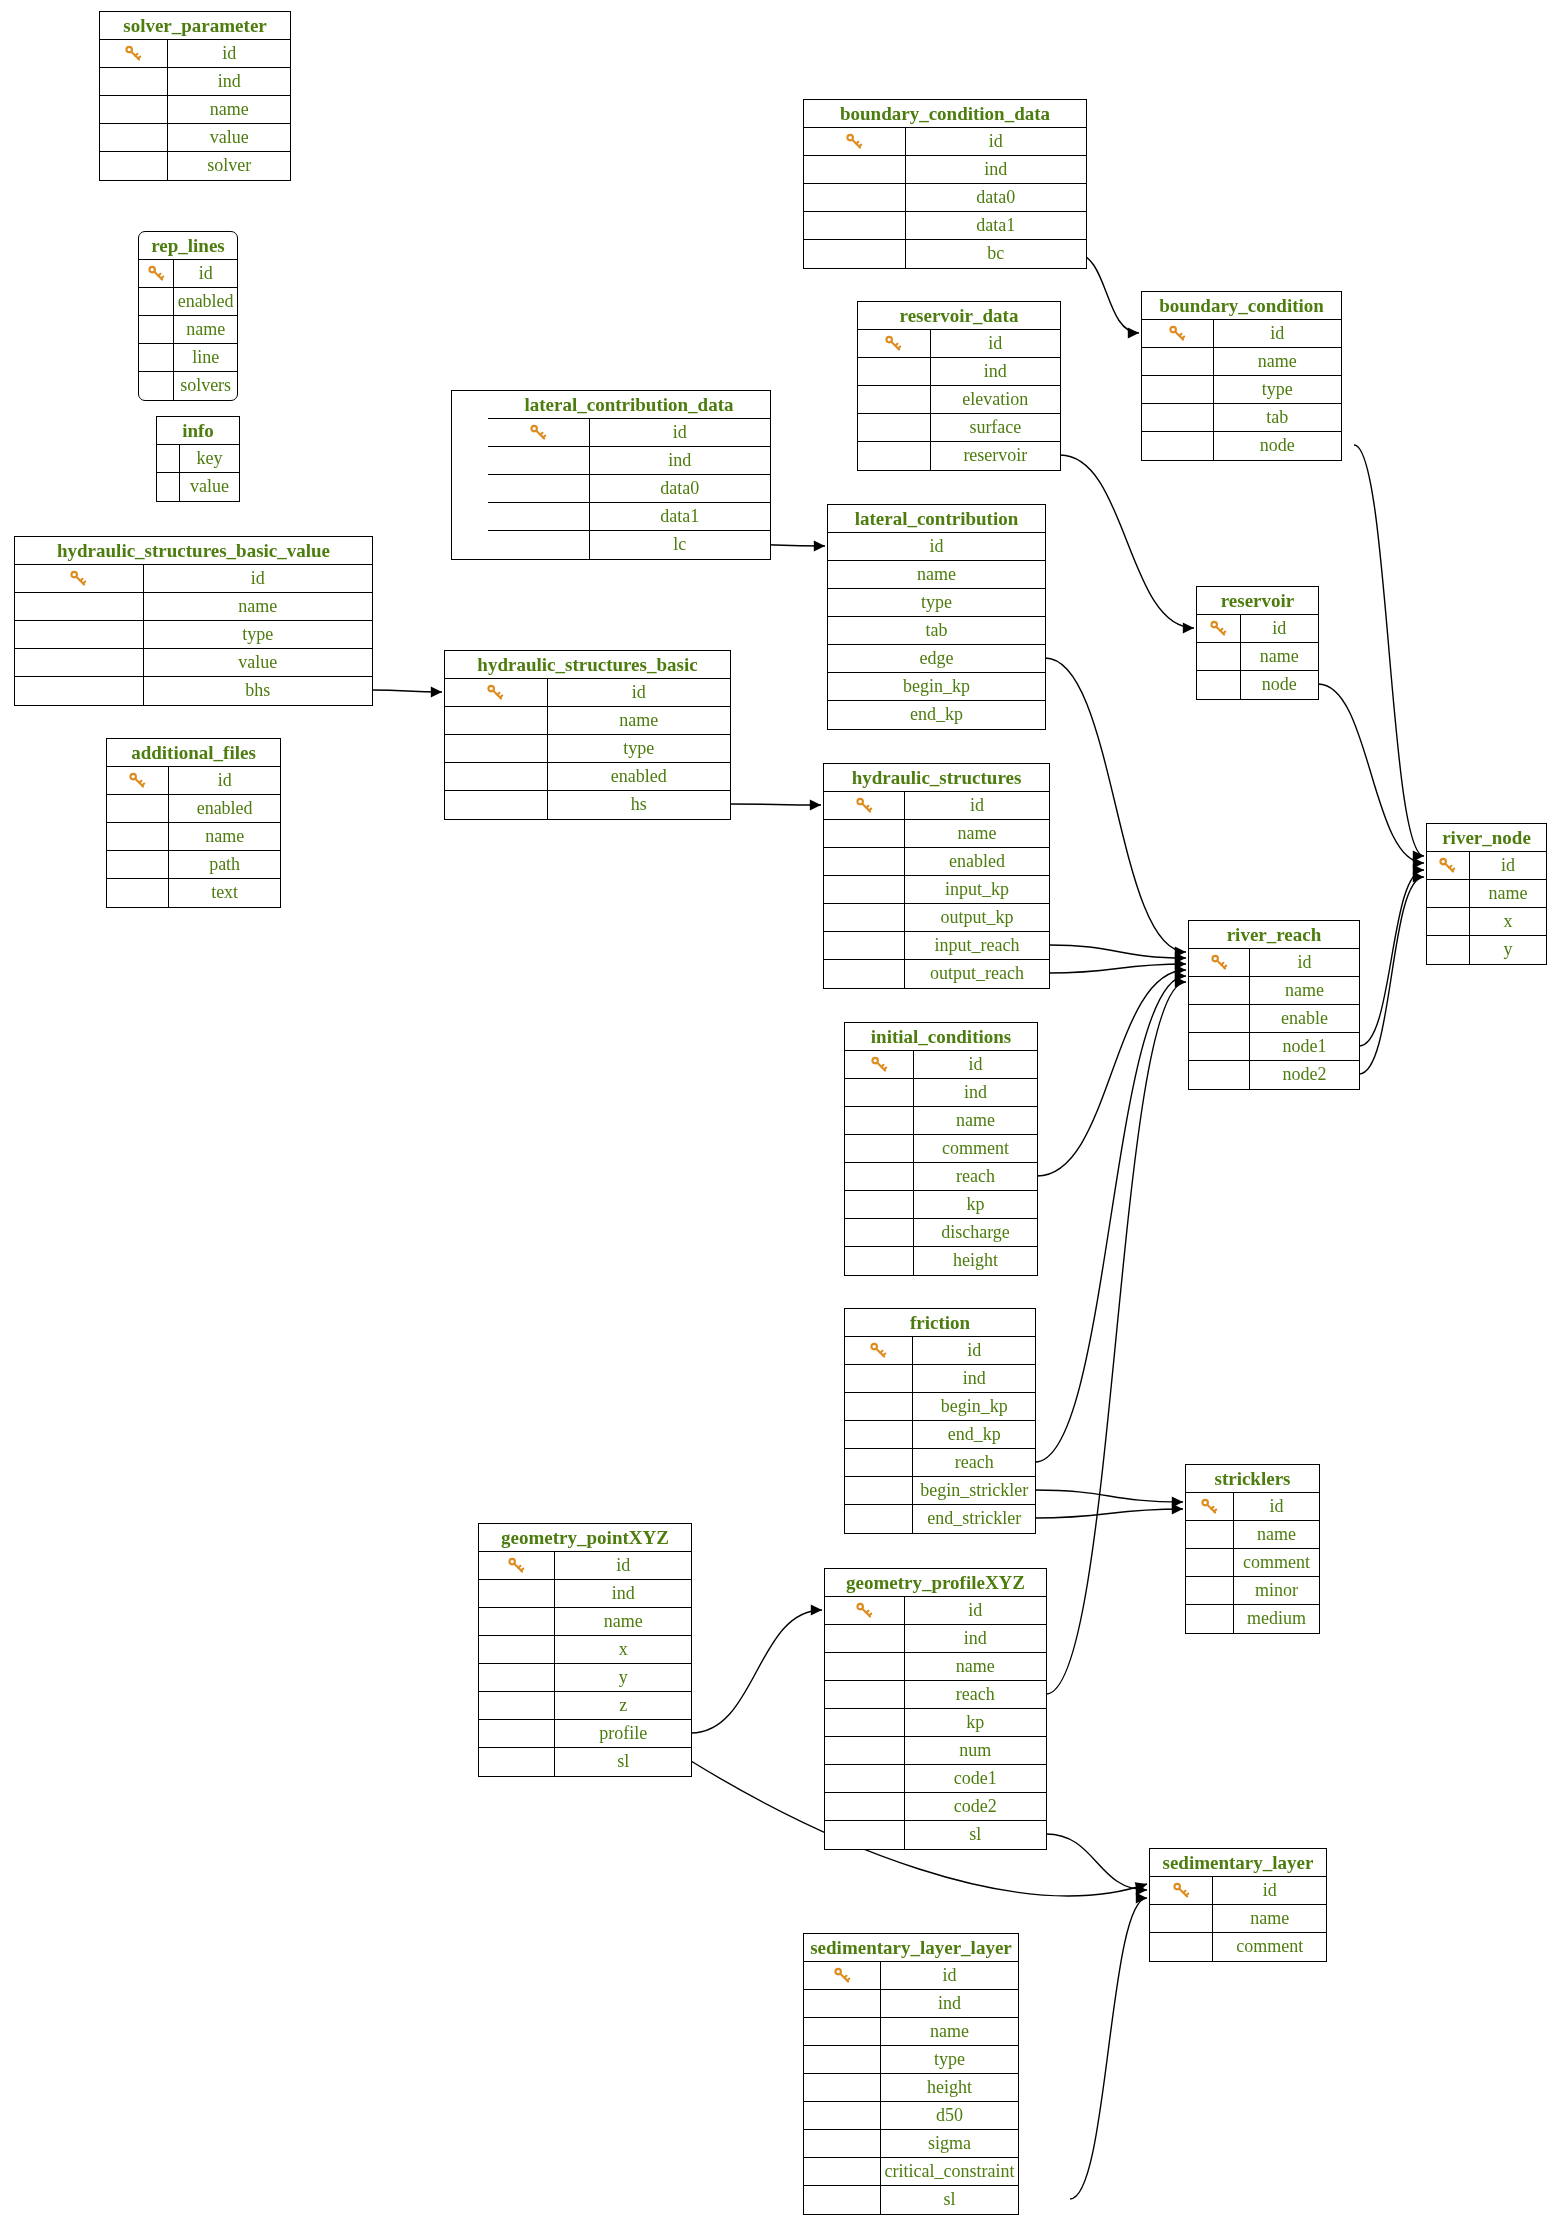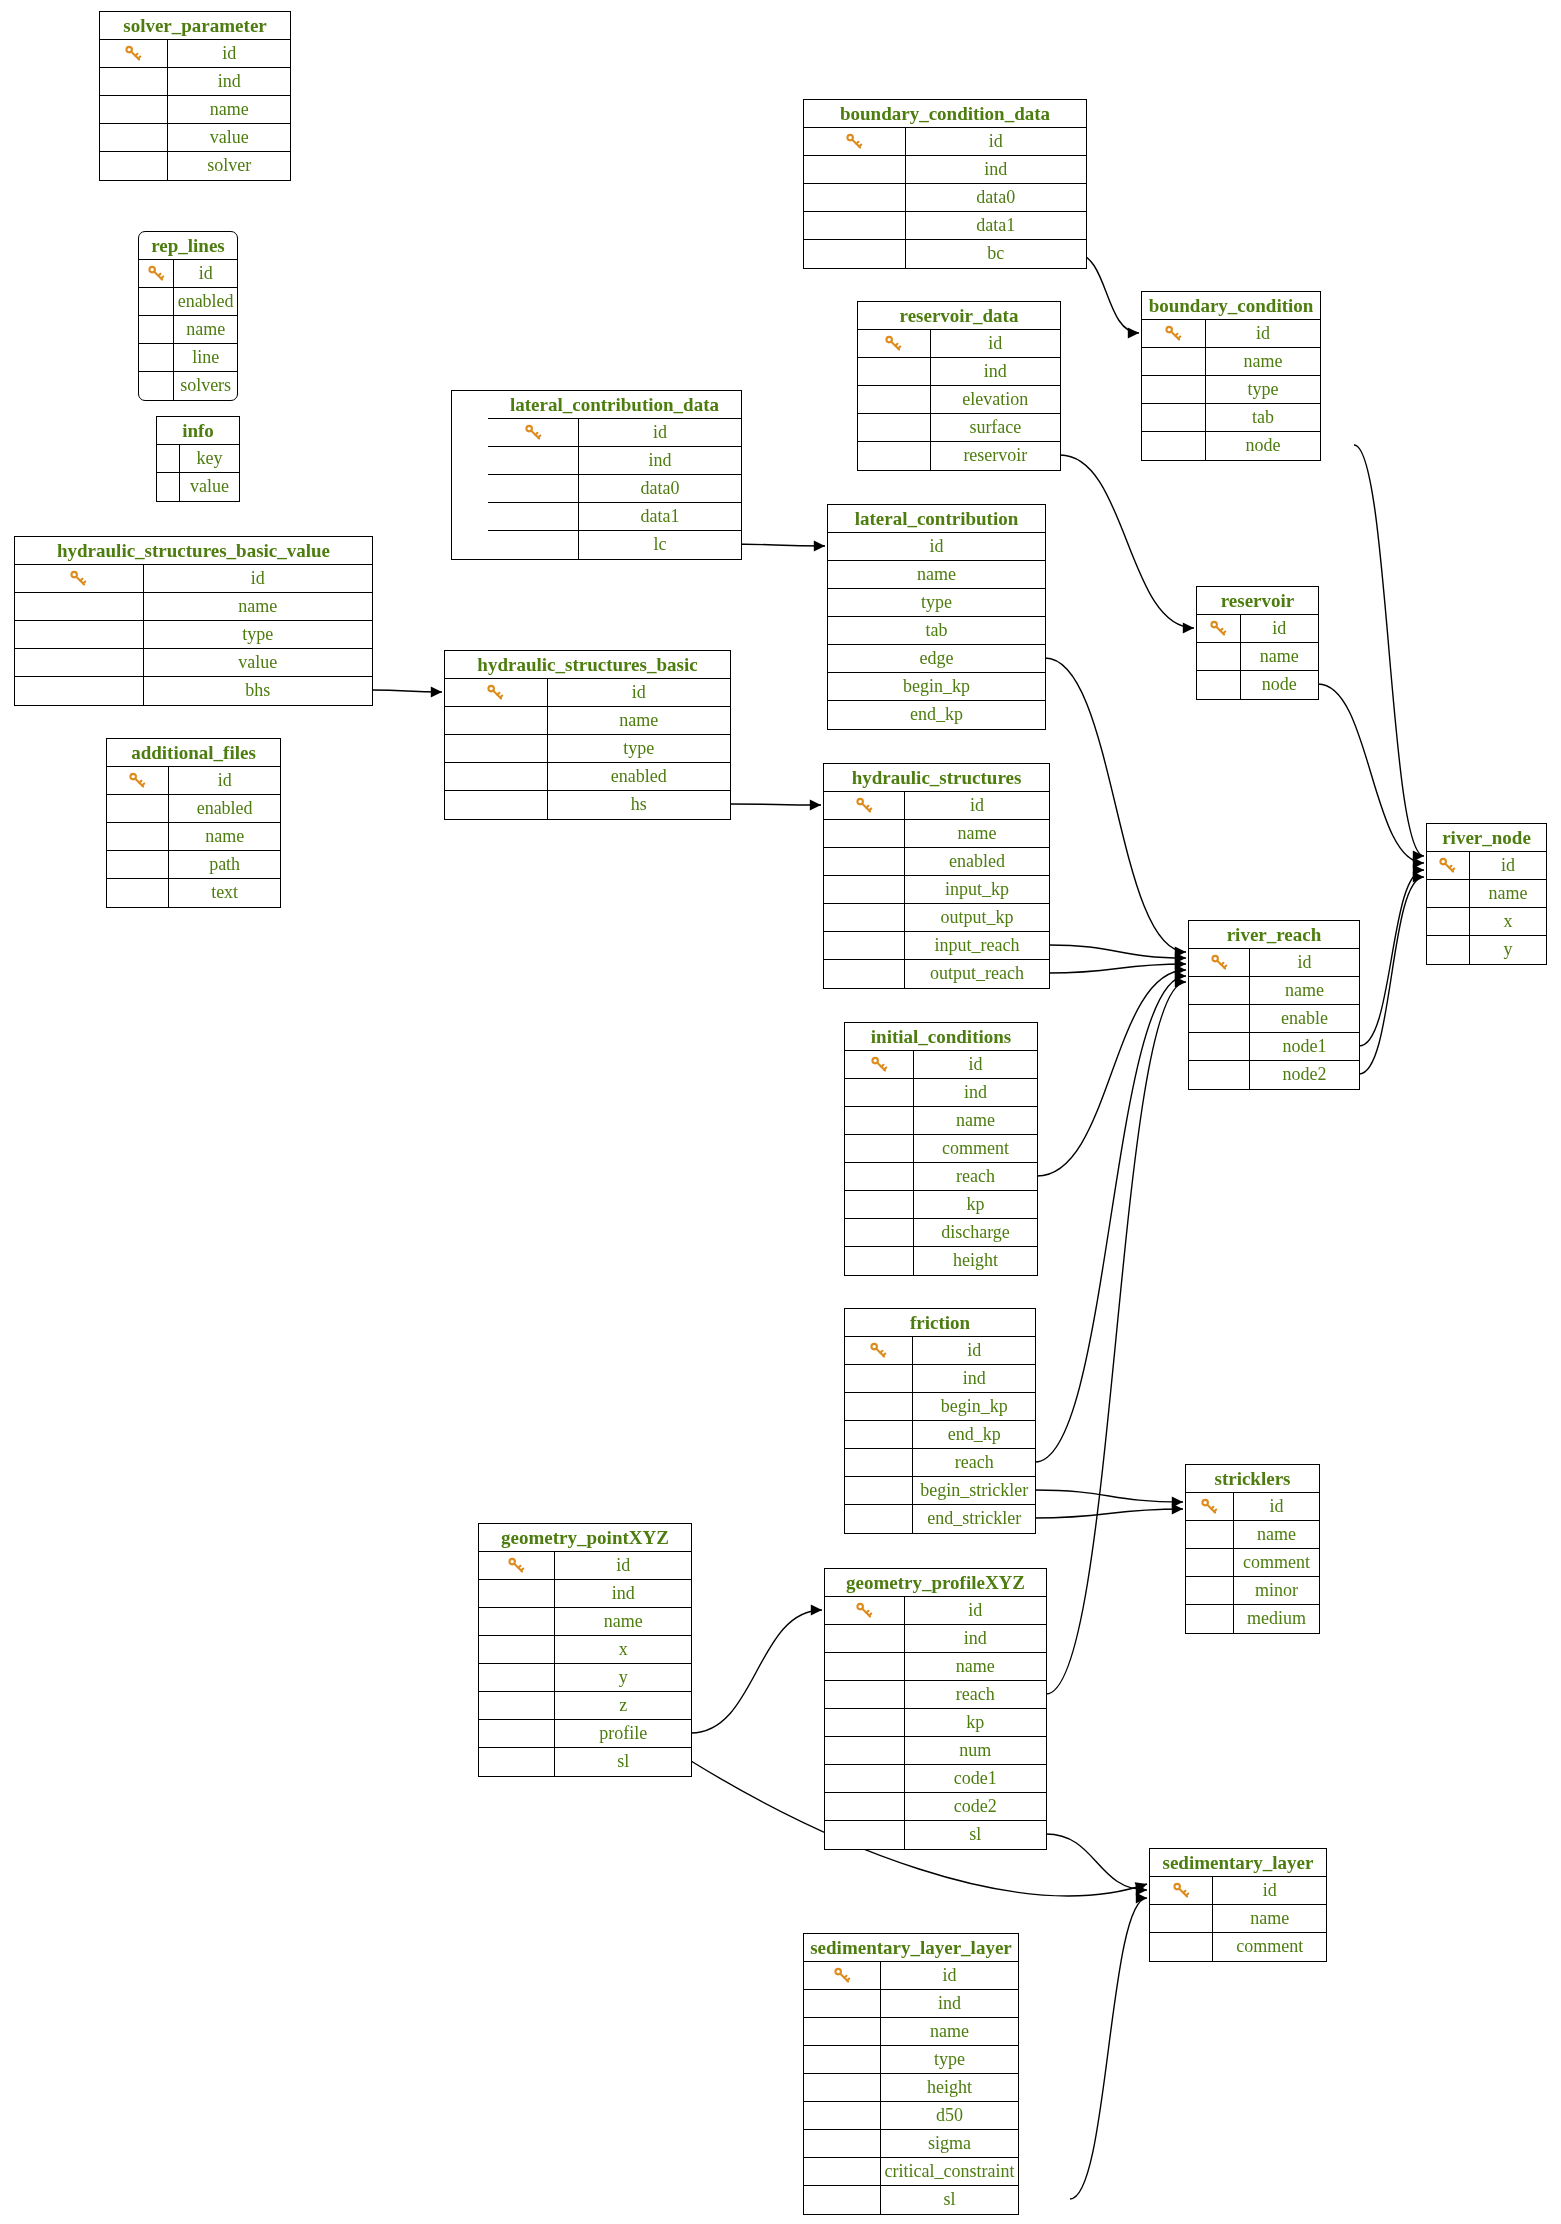--- a/index.html
+++ b/index.html
@@ -40,26 +40,26 @@
   }
   #t-info .keycell{width:28%;}
   .keycell svg{width:19px;height:19px;display:block;}
   .namecell{flex:1;text-align:center;white-space:nowrap;}
   
   #t-solver_parameter{left:99px;top:11px;width:192px;}
   #t-rep_lines{left:138px;top:231px;width:100px;border-radius:7px;}
   #t-info{left:156px;top:416px;width:84px;}
   #t-hydraulic_structures_basic_value{left:14px;top:536px;width:359px;}
   #t-additional_files{left:106px;top:738px;width:175px;}
-  #t-lateral_contribution_data{left:451px;top:390px;width:291px;padding-left:36px;}
+  #t-lateral_contribution_data{left:451px;top:390px;width:320px;padding-left:36px;}
   #t-hydraulic_structures_basic{left:444px;top:650px;width:287px;}
   #t-boundary_condition_data{left:803px;top:99px;width:284px;}
   #t-reservoir_data{left:857px;top:301px;width:204px;}
   #t-lateral_contribution{left:827px;top:504px;width:219px;}
-  #t-boundary_condition{left:1141px;top:291px;width:180px;}
+  #t-boundary_condition{left:1141px;top:291px;width:201px;}
   #t-reservoir{left:1196px;top:586px;width:123px;}
   #t-hydraulic_structures{left:823px;top:763px;width:227px;}
   #t-river_reach{left:1188px;top:920px;width:172px;}
   #t-river_node{left:1426px;top:823px;width:121px;}
   #t-initial_conditions{left:844px;top:1022px;width:194px;}
   #t-friction{left:844px;top:1308px;width:192px;}
   #t-stricklers{left:1185px;top:1464px;width:135px;}
   #t-geometry_pointXYZ{left:478px;top:1523px;width:214px;}
   #t-geometry_profileXYZ{left:824px;top:1568px;width:223px;}
   #t-sedimentary_layer{left:1149px;top:1848px;width:178px;}

